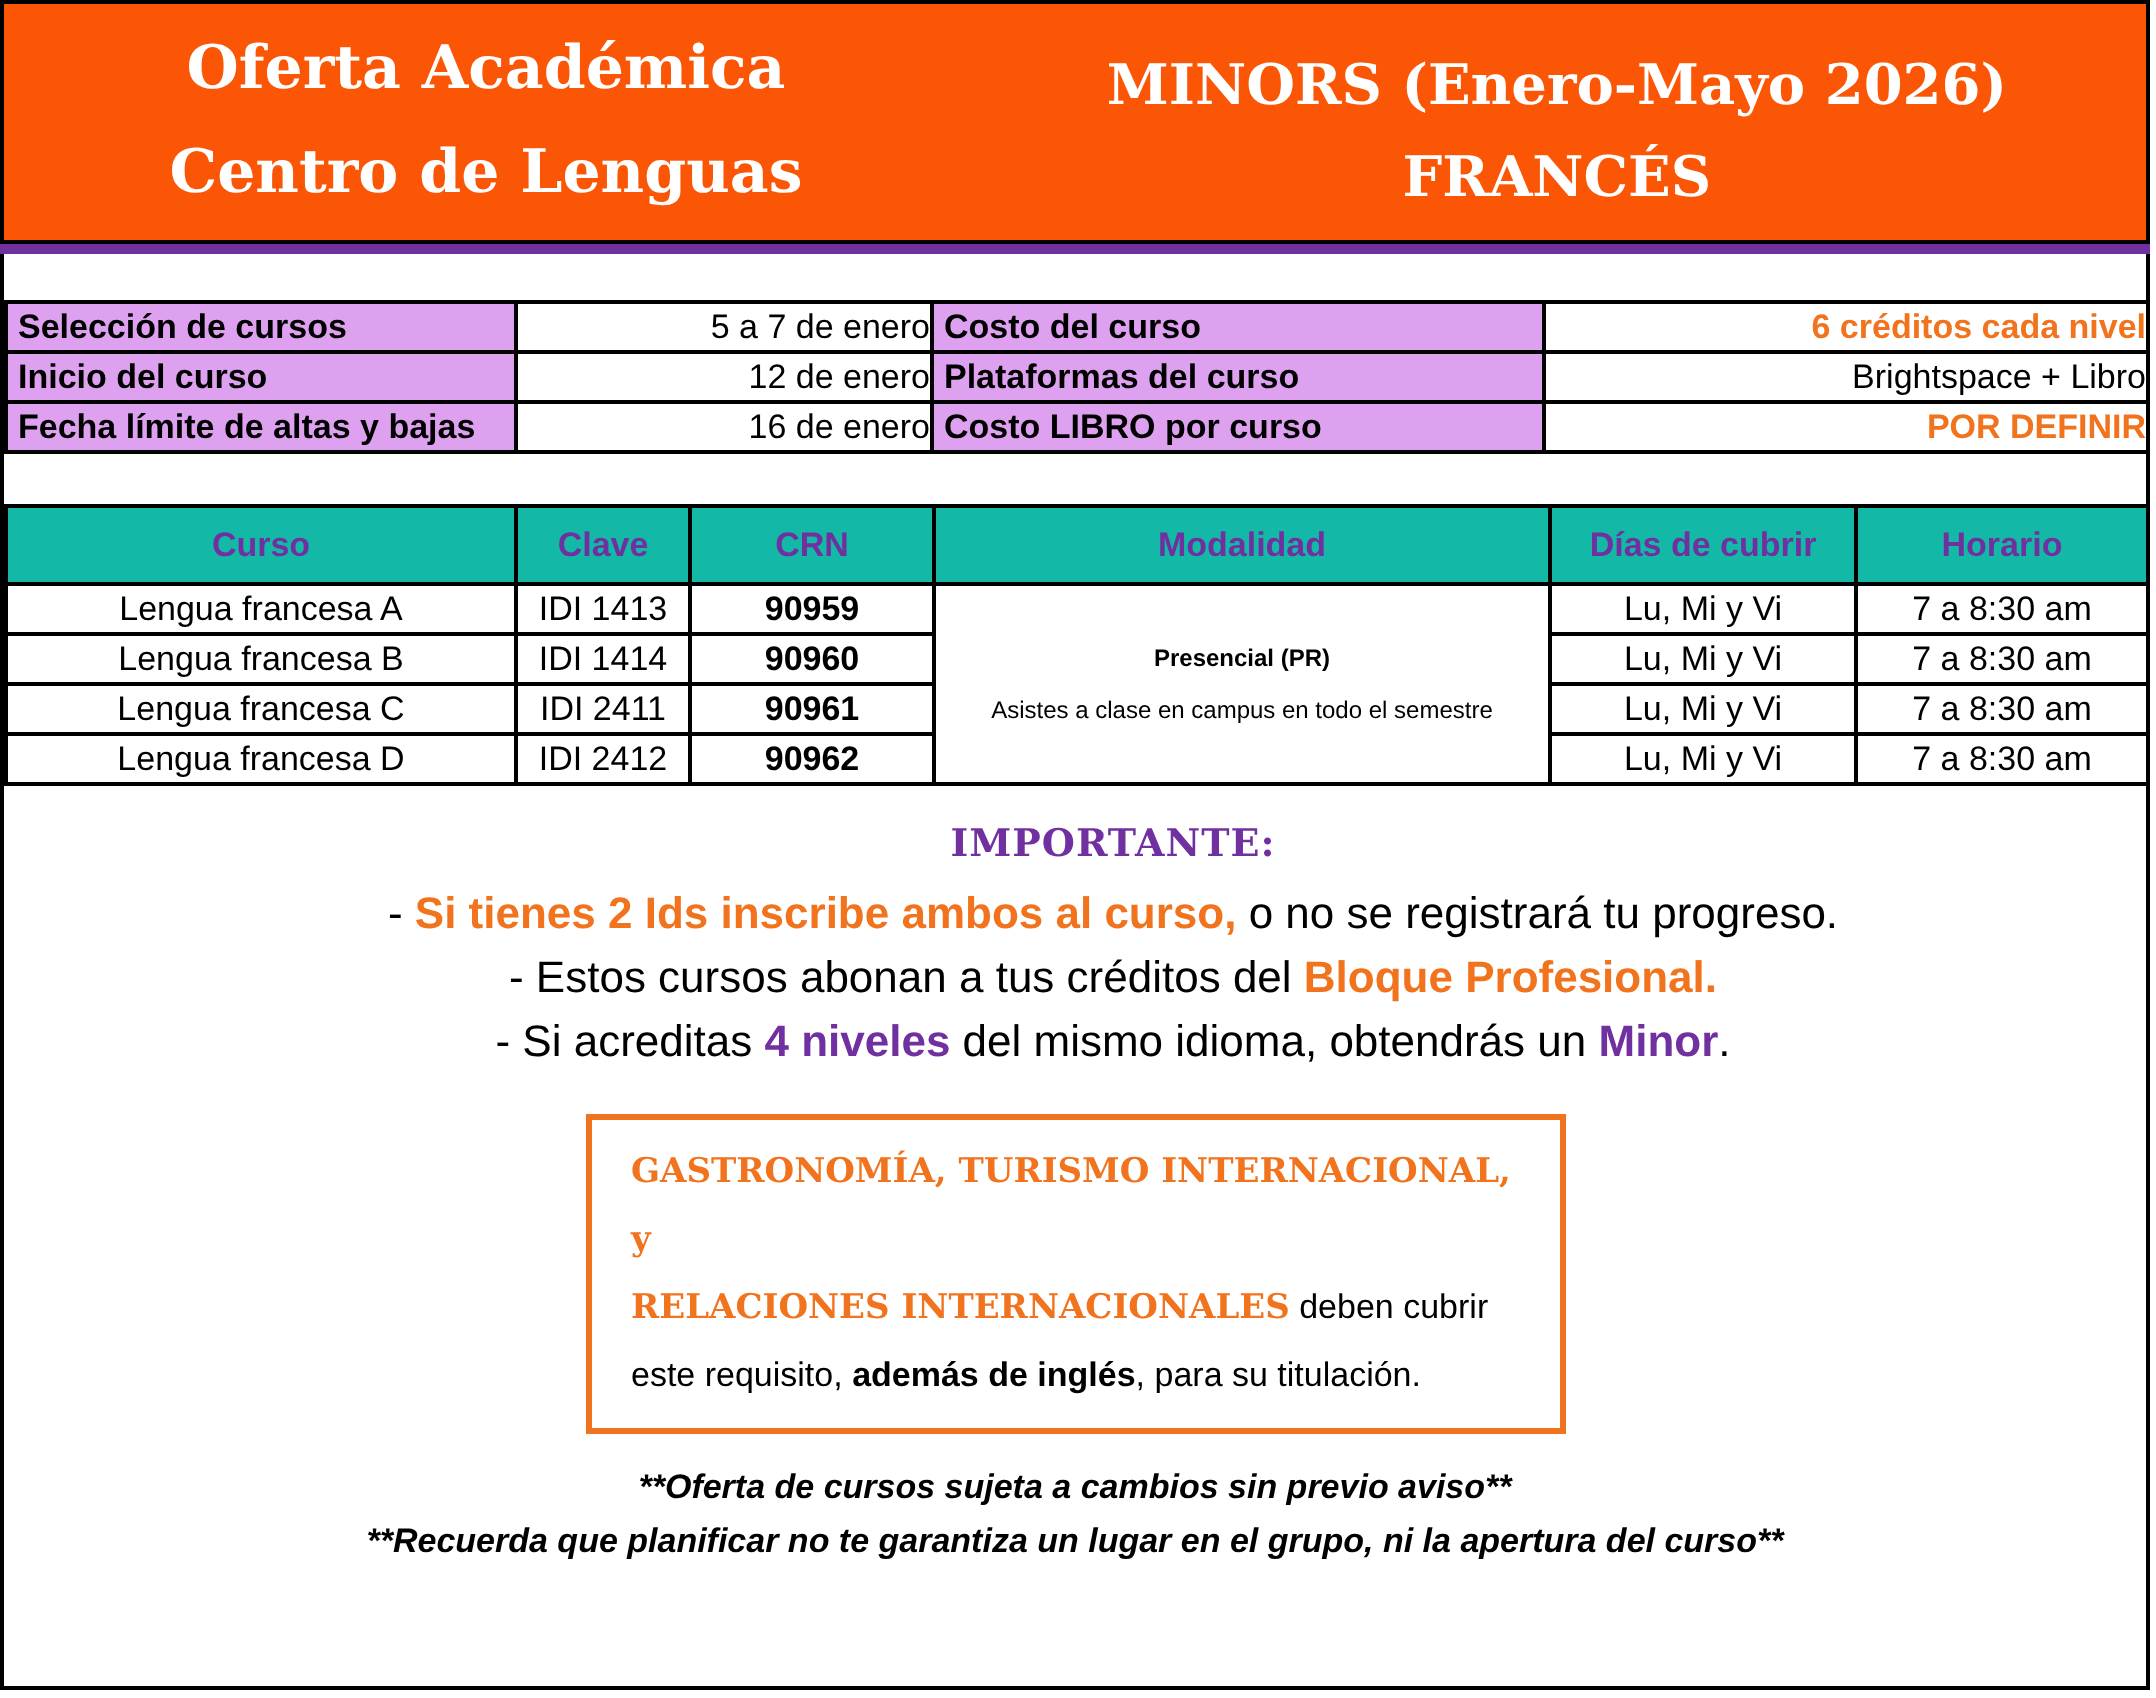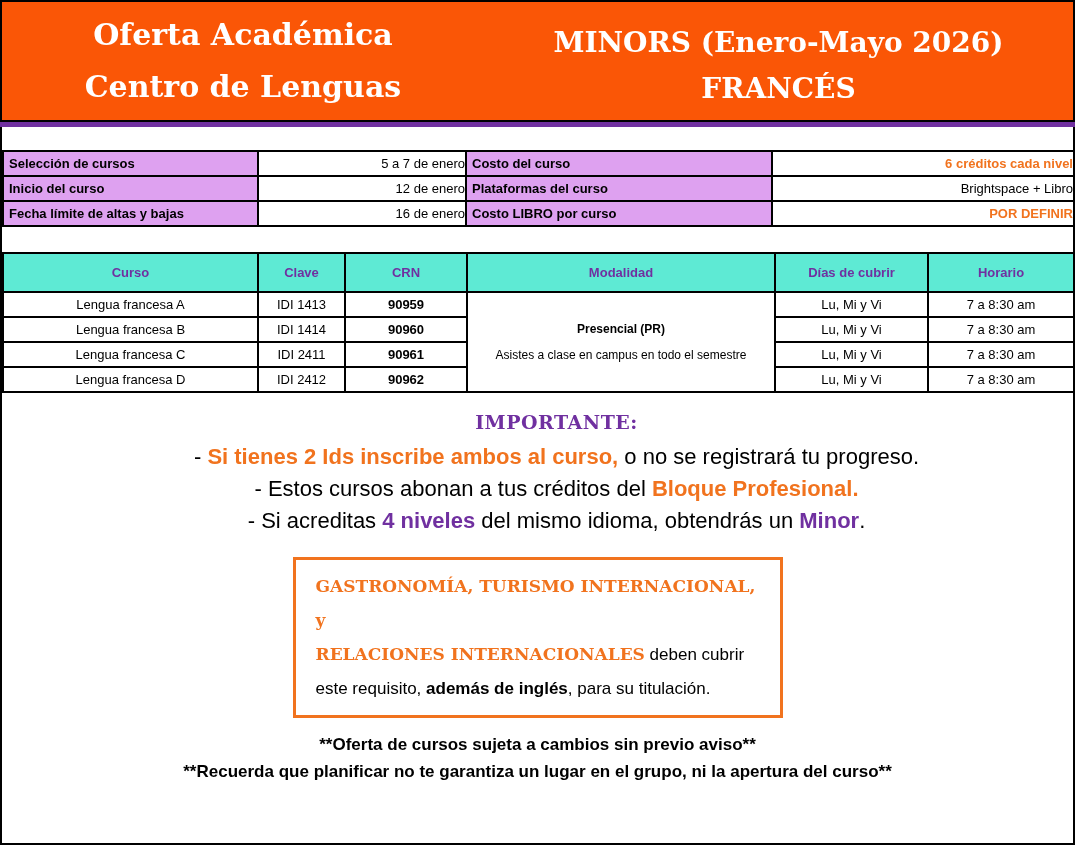--- a/index.html
+++ b/index.html
@@ -45,37 +45,37 @@
   
   .content {
     height: 718px;
     border-left: 2px solid #000;
     border-right: 2px solid #000;
     border-bottom: 2px solid #000;
     padding-top: 23px;
     overflow: hidden;
   }
   table { border-collapse: collapse; table-layout: fixed; }
-  td { border: 2px solid #000; font-size: 13px; overflow: hidden; }
+  td { border: 2px solid #000; font-size: 17px; overflow: hidden; }
   
   .info-table { width: 1071px; }
   .info-table td { height: 25px; }
   .td-label {
     background: #DEA1F0;
     font-weight: bold;
     padding-left: 5px;
     text-align: left;
   }
   .td-value { text-align: right; background: #fff; }
   .val-orange { color: #F1731E; font-weight: bold; }
   
   .course-table { width: 1071px; margin-top: 25px; }
   .course-table td { text-align: center; }
   .course-table .hdr {
-    background: #5eead4;
+    background: #14b8a6;
     color: #7030A0;
     font-weight: bold;
     height: 39px;
   }
   .course-table .data-row td { height: 25px; }
   .crn { font-weight: bold; }
   .modalidad-cell { vertical-align: middle; padding: 0 6px; font-size: 12px; }
   .modalidad-title { font-weight: bold; line-height: 26px; }
   .modalidad-desc { line-height: 26px; }
   
@@ -106,20 +106,21 @@
     font-family: "DejaVu Serif", serif;
     font-weight: bold;
     color: #F1731E;
     font-size: 17px;
   }
   
   .footer { margin-top: 13px; text-align: center; }
   .footer .fnote {
     font-size: 17px;
     font-weight: bold;
+    font-style: italic;
     line-height: 27px;
   }
 </style>
 </head>
 <body>
 
 <div class="page">
 
   <div class="banner">
     <div class="banner-left">

